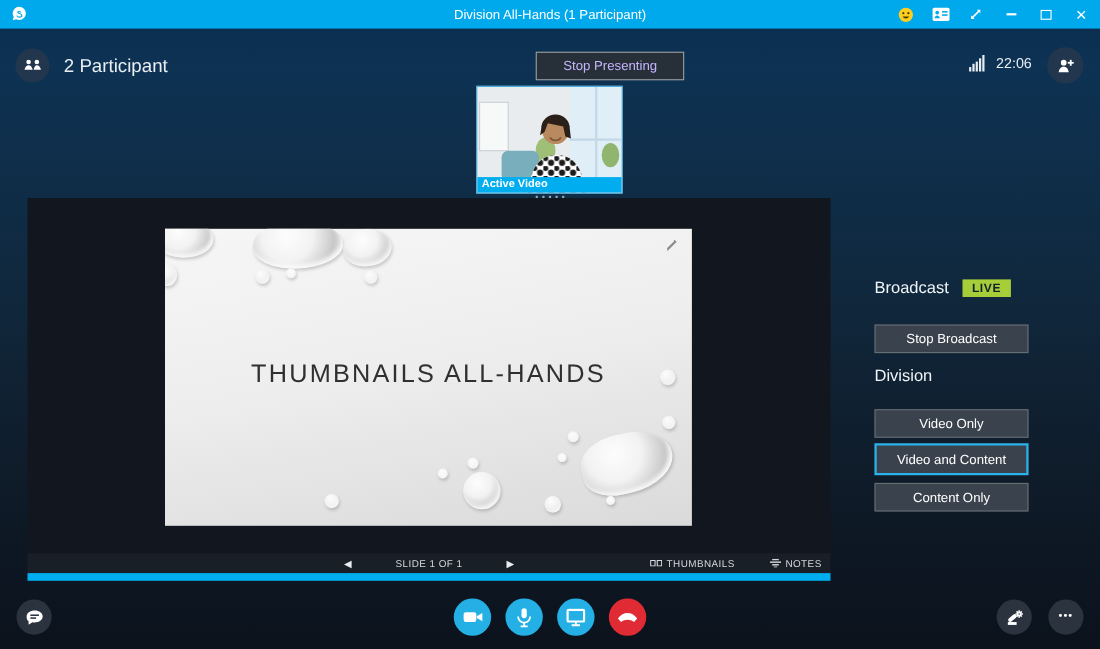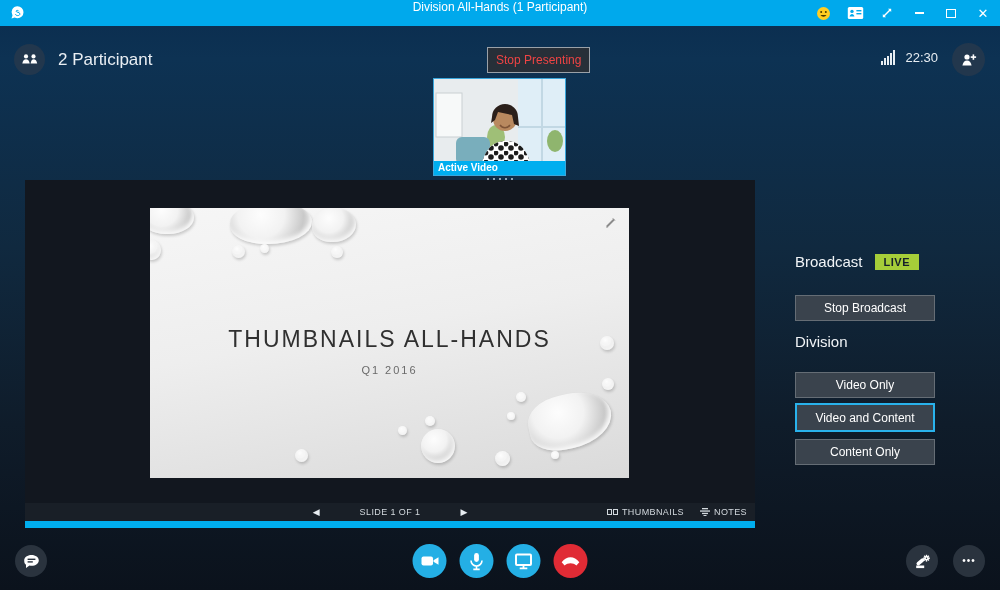--- a/index.html
+++ b/index.html
@@ -3,37 +3,37 @@
 <meta charset="utf-8">
 <style>
   * { margin:0; padding:0; box-sizing:border-box; }
   html,body { width:1000px; height:590px; overflow:hidden; background:#000;
     font-family:"Liberation Sans", sans-serif; }
   .window { position:relative; width:1000px; height:590px; overflow:hidden;
     background:linear-gradient(180deg,#0a2c4e 0%,#0d3253 10%,#10293f 42%,#0f1c2a 72%,#0b121c 100%); }
 
   
   .titlebar { position:absolute; top:0; left:0; right:0; height:26px; background:#00a9ec;
-    display:flex; align-items:flex-start; color:#fff; }
+    display:flex; align-items:center; color:#fff; }
   .tb-app { position:absolute; left:10px; top:5px; }
   .tb-title { width:100%; text-align:center; font-size:12px; color:#fff; }
   .tb-right { position:absolute; right:8px; top:0; height:26px; display:flex; align-items:center; gap:14px; }
   .tb-btn { display:flex; align-items:center; justify-content:center; width:18px; height:20px; cursor:default; }
   .tb-min-bar { width:9px; height:2px; background:#fff; }
   .tb-max-box { width:10px; height:9px; border:1.5px solid #fff; }
   .tb-close { color:#fff; font-size:13px; line-height:13px; }
 
   
   .participants { position:absolute; left:14px; top:44px; display:flex; align-items:center; gap:13px; }
   .part-circle { width:31px; height:31px; border-radius:50%; background:#22374d;
     display:flex; align-items:center; justify-content:center; }
   .part-label { color:#e9eef3; font-size:17px; }
 
-  .stop-presenting { position:absolute; left:487px; top:47px; height:26px; padding:0 8px;
-    background:#272f38; border:1px solid #9aa1a8; color:#ef4444; font-size:12px;
+  .stop-presenting { position:absolute; left:487px; top:47px; height:26px; padding:0 24px;
+    background:#272f38; border:1px solid #9aa1a8; color:#c4b5fd; font-size:12px;
     font-family:"Liberation Sans", sans-serif; cursor:pointer; }
 
   .video-thumb { position:absolute; left:433px; top:78px; width:133px; height:98px;
     border:1px solid #3aa7dc; background:#dce4ea; }
   .active-video-bar { position:absolute; left:0; right:0; bottom:0; height:14px; background:#00aeef;
     color:#fff; font-size:10px; font-weight:bold; line-height:14px; padding-left:4px; }
   .thumb-dots { position:absolute; left:50%; top:178px; transform:translateX(-50%);
     display:flex; gap:4px; }
   .thumb-dots span { width:2px; height:2px; background:#93a5b4; display:block; }
 
@@ -54,21 +54,21 @@
   .slide-title { position:absolute; top:118px; width:100%; text-align:center; color:#303030;
     font-size:23px; letter-spacing:2px; font-weight:400; }
   .slide-subtitle { position:absolute; top:156px; width:100%; text-align:center; color:#6a6a6a;
     font-size:11px; letter-spacing:2px; }
   .slide-pencil { position:absolute; right:12px; top:8px; }
 
   .slide-nav { position:absolute; left:0; right:0; bottom:7px; height:18px; background:#191f27;
     display:flex; align-items:center; color:#d3d9de; font-size:9px; letter-spacing:0.4px; }
   .nav-center { position:absolute; left:50%; transform:translateX(-50%); display:flex; align-items:center; gap:40px; }
   .nav-arrow { color:#e8edf2; font-size:9px; cursor:pointer; background:none; border:none; }
-  .nav-right { position:absolute; right:8px; display:flex; align-items:center; gap:16px; }
+  .nav-right { position:absolute; right:8px; display:flex; align-items:center; gap:32px; }
   .nav-tool { display:flex; align-items:center; gap:4px; cursor:pointer; color:#d3d9de; background:none; border:none;
     font-size:9px; letter-spacing:0.4px; font-family:"Liberation Sans", sans-serif; }
   .progress-bar { position:absolute; left:0; right:0; bottom:0; height:7px; background:#00aeef; }
 
   
   .sidebar { position:absolute; left:795px; top:253px; width:140px; }
   .bc-row { display:flex; align-items:center; gap:12px; }
   .bc-label { color:#f1f4f7; font-size:15px; }
   .live-badge { background:#a6ce39; color:#16202b; font-size:11px; font-weight:bold;
     padding:2px 9px; letter-spacing:0.5px; }
@@ -189,21 +189,21 @@
   </div>
 
   <div class="net-timer">
     <span class="signal">
       <i style="height:4px"></i>
         <i style="height:7px"></i>
         <i style="height:9px"></i>
         <i style="height:12px"></i>
         <i style="height:15px"></i>
     </span>
-    <span class="timer">22:30</span>
+    <span class="timer">22:06</span>
   </div>
   <button class="invite-btn">
     <svg width="18" height="15" viewBox="0 0 18 15" fill="#fff">
         <circle cx="7" cy="5" r="2.6"></circle>
         <path d="M2.4 13.6c.5-3.3 2.3-5.2 4.6-5.2s4.1 1.9 4.6 5.2z"></path>
         <rect x="12.6" y="2.4" width="1.6" height="5.4"></rect>
         <rect x="10.7" y="4.3" width="5.4" height="1.6"></rect>
       </svg>
   </button>
 
@@ -221,21 +221,20 @@
       <div class="droplet" style="left:366px;top:184px;width:10px;height:10px;"></div>
       <div class="droplet" style="left:357px;top:204px;width:8px;height:8px;"></div>
       <div class="droplet" style="left:275px;top:208px;width:10px;height:10px;"></div>
       <div class="droplet" style="left:248px;top:218px;width:9px;height:9px;"></div>
       <div class="droplet" style="left:271px;top:221px;width:34px;height:34px;"></div>
       <div class="droplet" style="left:345px;top:243px;width:15px;height:15px;"></div>
       <div class="droplet" style="left:145px;top:241px;width:13px;height:13px;"></div>
       <div class="droplet" style="left:401px;top:243px;width:8px;height:8px;"></div>
       <div class="droplet" style="left:452px;top:170px;width:12px;height:12px;"></div>
       <div class="slide-title">THUMBNAILS ALL-HANDS</div>
-      <div class="slide-subtitle">Q1 2016</div>
       <span class="slide-pencil">
         <svg width="14" height="14" viewBox="0 0 14 14">
             <line x1="4" y1="10.5" x2="11" y2="3.5" stroke="#8b8b8b" stroke-width="2"></line>
             <path d="M3.2 11.8l.5-2 1.6 1.5z" fill="#8b8b8b"></path>
             <line x1="9.8" y1="2.3" x2="11.9" y2="4.4" stroke="#8b8b8b" stroke-width="1"></line>
           </svg>
       </span>
     </div>
 
     <div class="slide-nav">

